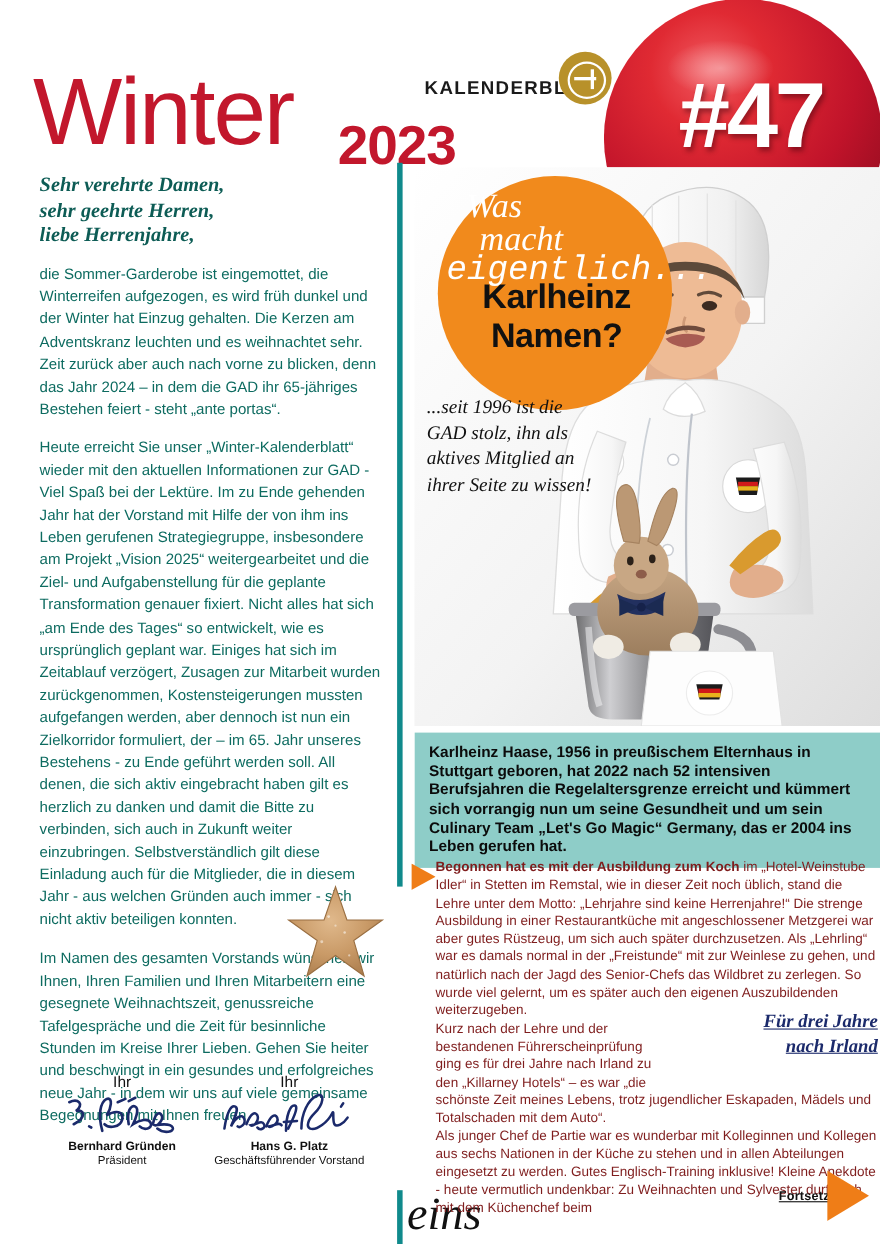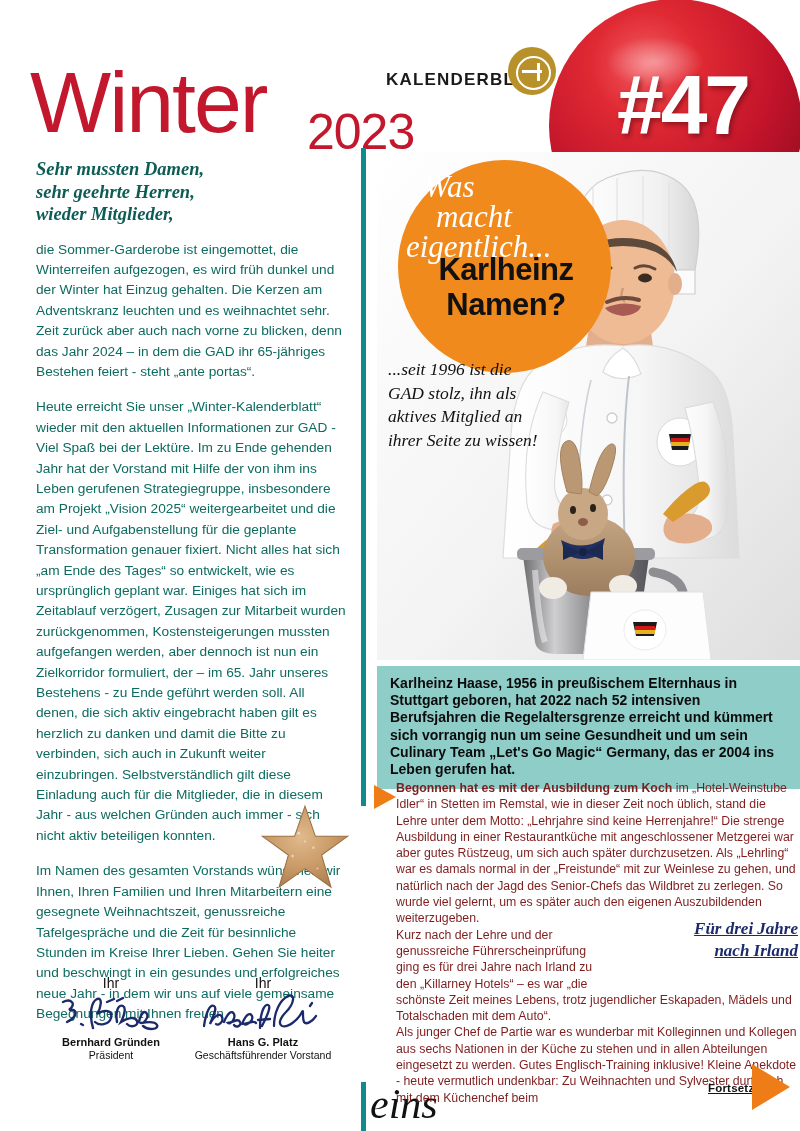--- a/index.html
+++ b/index.html
@@ -4,21 +4,21 @@
 <style>
   html,body{margin:0;padding:0;background:#ffffff;}
   body{width:800px;height:1131px;position:relative;overflow:hidden;
        font-family:"Liberation Sans",sans-serif;}
 
   
   #masthead{position:absolute;left:0;top:0;width:800px;height:148px;margin-top:37px;}
   #winter-word{position:absolute;left:30px;top:22px;font-family:"Liberation Sans",sans-serif;
       font-size:86px;line-height:86px;font-weight:400;color:#c2172c;letter-spacing:-2px;}
   #year-word{position:absolute;left:307px;top:70px;font-size:50px;line-height:50px;
-      font-weight:400;color:#c2172c;letter-spacing:-1px;}
+      font-weight:700;color:#c2172c;letter-spacing:-1px;}
   #kalenderblatt{position:absolute;left:386px;top:33px;font-size:17px;font-weight:700;
       letter-spacing:1.2px;color:#1a1a1a;}
   
   #gad-seal{position:absolute;left:508px;top:10px;width:48px;height:48px;border-radius:50%;
       background:#b8912a;}
   #gad-seal .ring{position:absolute;left:8px;top:9px;width:31px;height:30px;border-radius:50%;
       border:2.5px solid #fff;}
   #gad-seal .bar{position:absolute;left:14px;top:23px;width:20px;height:2.5px;background:#fff;}
   #gad-seal .stem{position:absolute;left:29px;top:16px;width:2.5px;height:18px;background:#fff;}
   
@@ -65,21 +65,21 @@
   #chef{position:absolute;left:0;top:0;width:423px;height:508px;}
 
   
   #bubble{position:absolute;left:398px;top:160px;width:213px;height:213px;border-radius:50%;
       background:#f18a1c;z-index:4;}
   #bubble .was{position:absolute;left:22px;top:12px;width:180px;
       font-family:"Liberation Serif",serif;font-style:italic;color:#ffffff;
       font-size:31px;line-height:30px;}
   #bubble .was .l1{display:block;margin-left:4px;}
   #bubble .was .l2{display:block;margin-left:16px;}
-  #bubble .was .l3{display:block;margin-left:-14px;}
+  #bubble .was .l3{display:block;margin-left:-14px;font-family:Liberation Mono, monospace;}
   #bubble .name{position:absolute;left:10px;top:92px;width:196px;text-align:center;
       font-size:31px;line-height:35px;font-weight:700;color:#111;letter-spacing:-.5px;}
 
   
   #pull-quote{position:absolute;left:388px;top:358px;width:160px;z-index:5;
       font-family:"Liberation Serif",serif;font-style:italic;font-size:17.5px;
       line-height:23.5px;color:#111;}
 
   
   #bio-box{position:absolute;left:377px;top:666px;width:423px;padding:9px 12px 11px 13px;
@@ -121,23 +121,23 @@
   </div>
   <div id="issue-number">#47</div>
 </div>
 
 <div class="vrule" id="v-divider-top"></div>
 <div class="vrule" id="v-divider-bottom"></div>
 <div id="eins-word">eins</div>
 
 <div id="left-col">
   <div id="salutation">
-    <span>Sehr mussten Damen,</span><br>
+    <span>Sehr verehrte Damen,</span><br>
     <span>sehr geehrte Herren,</span><br>
-    <span>wieder Mitglieder,</span>
+    <span>liebe Herrenjahre,</span>
   </div>
   <p class="body-p">die Sommer-Garderobe ist eingemottet, die Winterreifen aufgezogen, es wird früh dunkel und der Winter hat Einzug gehalten. Die Kerzen am Adventskranz leuchten und es weihnachtet sehr. Zeit zurück aber auch nach vorne zu blicken, denn das Jahr 2024 – in dem die GAD ihr 65-jähriges Bestehen feiert - steht „ante portas“.</p>
   <p class="body-p">Heute erreicht Sie unser „Winter-Kalenderblatt“ wieder mit den aktuellen Informationen zur GAD - Viel Spaß bei der Lektüre. Im zu Ende gehenden Jahr hat der Vorstand mit Hilfe der von ihm ins Leben gerufenen Strategiegruppe, insbesondere am Projekt „Vision 2025“ weitergearbeitet und die Ziel- und Aufgabenstellung für die geplante Transformation genauer fixiert. Nicht alles hat sich „am Ende des Tages“ so entwickelt, wie es ursprünglich geplant war. Einiges hat sich im Zeitablauf verzögert, Zusagen zur Mitarbeit wurden zurückgenommen, Kostensteigerungen mussten aufgefangen werden, aber dennoch ist nun ein Zielkorridor formuliert, der – im 65. Jahr unseres Bestehens - zu Ende geführt werden soll. All denen, die sich aktiv eingebracht haben gilt es herzlich zu danken und damit die Bitte zu verbinden, sich auch in Zukunft weiter einzubringen. Selbstverständlich gilt diese Einladung auch für die Mitglieder, die in diesem Jahr - aus welchen Gründen auch immer - sich nicht aktiv beteiligen konnten.</p>
   <p class="body-p">Im Namen des gesamten Vorstands wünschen wir Ihnen, Ihren Familien und Ihren Mitarbeitern eine gesegnete Weihnachtszeit, genussreiche Tafelgespräche und die Zeit für besinnliche Stunden im Kreise Ihrer Lieben. Gehen Sie heiter und beschwingt in ein gesundes und erfolgreiches neue Jahr - in dem wir uns auf viele gemeinsame Begegnungen mit Ihnen freuen</p>
 </div>
 
 <div id="star-cookie">
   <svg width="104" height="104" viewBox="0 0 100 100">
     <defs>
       <radialGradient id="cook" cx="45%" cy="38%" r="70%">
@@ -334,21 +334,21 @@
 </div>
 
 <div id="side-quote">
   <span>Für drei Jahre</span><br>
   <span>nach Irland</span>
 </div>
 
 <div id="article">
   <p><b>Begonnen hat es mit der Ausbildung zum Koch</b><span> im „Hotel-Weinstube Idler“ in Stetten im Remstal, wie in dieser Zeit noch üblich, stand die Lehre unter dem Motto: „Lehrjahre sind keine Herrenjahre!“ Die strenge Ausbildung in einer Restaurantküche mit angeschlossener Metzgerei war aber gutes Rüstzeug, um sich auch später durchzusetzen. Als „Lehrling“ war es damals normal in der „Freistunde“ mit zur Weinlese zu gehen, und natürlich nach der Jagd des Senior-Chefs das Wildbret zu zerlegen. So wurde viel gelernt, um es später auch den eigenen Auszubildenden weiterzugeben.</span></p>
   <div class="wrap-shape"></div>
-  <p>Kurz nach der Lehre und der genussreiche Führerscheinprüfung ging es für drei Jahre nach Irland zu den „Killarney Hotels“ – es war „die schönste Zeit meines Lebens, trotz jugendlicher Eskapaden, Mädels und Totalschaden mit dem Auto“.</p>
+  <p>Kurz nach der Lehre und der bestandenen Führerscheinprüfung ging es für drei Jahre nach Irland zu den „Killarney Hotels“ – es war „die schönste Zeit meines Lebens, trotz jugendlicher Eskapaden, Mädels und Totalschaden mit dem Auto“.</p>
   <p>Als junger Chef de Partie war es wunderbar mit Kolleginnen und Kollegen aus sechs Nationen in der Küche zu stehen und in allen Abteilungen eingesetzt zu werden. Gutes Englisch-Training inklusive! Kleine Anekdote - heute vermutlich undenkbar: Zu Weihnachten und Sylvester durfte ich mit dem Küchenchef beim</p>
 </div>
 
 <div id="fortsetzung">Fortsetzung</div>
 <div id="fortsetzung-arrow">
   <svg width="40" height="54" viewBox="0 0 40 54">
       <polygon points="0,4 0,50 38,27" fill="#ef7d17"></polygon>
     </svg>
 </div>
 

